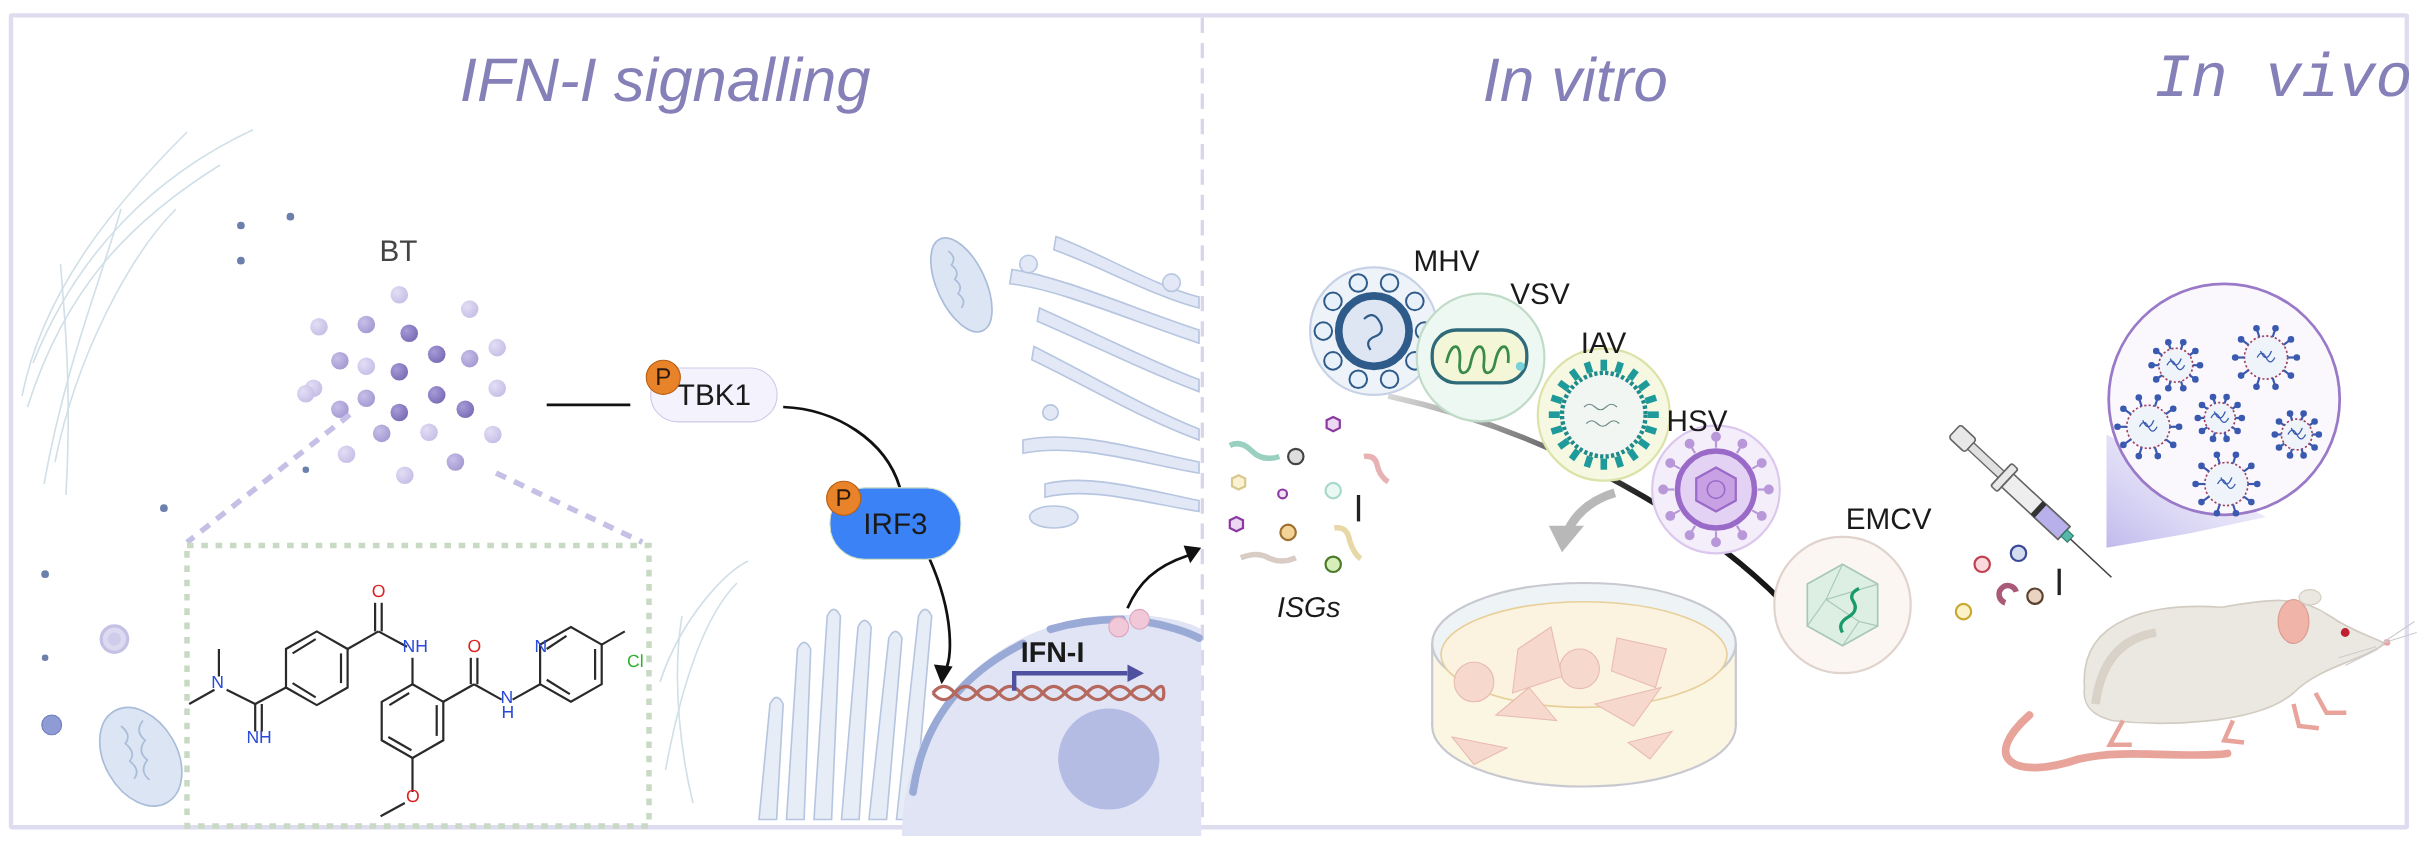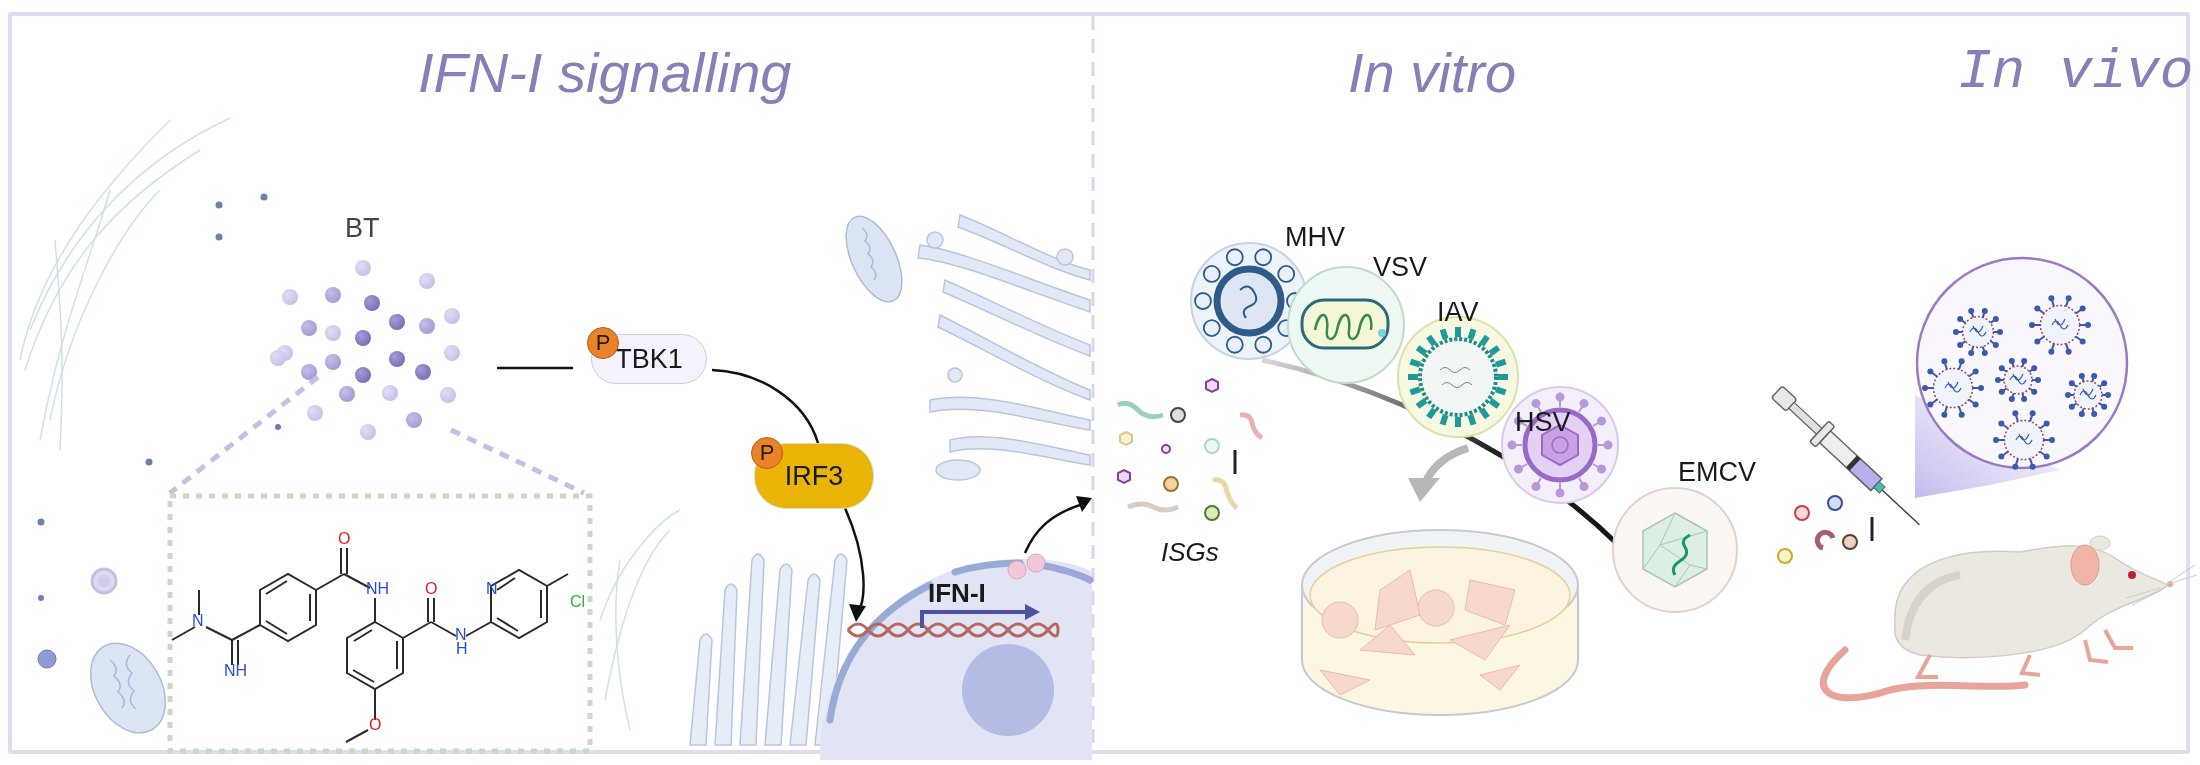--- a/index.html
+++ b/index.html
@@ -524,32 +524,32 @@
 <div class="title" style="left:1348px; top:40px;">In vitro</div>
 <div class="title" style="left:1958px; top:40px;font-family:Liberation Mono, monospace;">In vivo</div>
 
 <div class="lbl" style="left:345px; top:203px; color:#444;margin-top:10px;">BT</div>
 
 <div class="pill" style="left:591px; top:334px; width:116px; height:50px; background:#f4f2fc; border:1.5px solid #cfc8e8;">
   <span>TBK1</span>
 </div>
 <div class="phos" style="left:587px; top:327px;">P</div>
 
-<div class="pill" style="left:754px; top:443px; width:120px; height:66px; background:#eab308; border:1.5px solid #d2e2c8;">
+<div class="pill" style="left:754px; top:443px; width:120px; height:66px; background:#3b82f6; border:1.5px solid #d2e2c8;">
   <span>IRF3</span>
 </div>
 <div class="phos" style="left:751px; top:437px;">P</div>
 
 <div class="lbl" style="left:928px; top:578px; font-size:26px;font-weight:bold;">IFN-I</div>
 <div class="lbl" style="left:1161px; top:537px; font-style:italic; font-size:26px;">ISGs</div>
 
 <div class="lbl" style="left:1285px; top:222px;">MHV</div>
 <div class="lbl" style="left:1373px; top:252px;">VSV</div>
 <div class="lbl" style="left:1437px; top:297px;">IAV</div>
-<div class="lbl" style="left:1515px; top:368px;margin-top:39px;">HSV</div>
+<div class="lbl" style="left:1515px; top:368px;">HSV</div>
 <div class="lbl" style="left:1678px; top:457px;">EMCV</div>
 
 <div class="chem" style="left:192px; top:612px; color:#2a4ad8;">N</div>
 <div class="chem" style="left:224px; top:662px; color:#2a4ad8;">NH</div>
 <div class="chem" style="left:338px; top:530px; color:#e02020;">O</div>
 <div class="chem" style="left:366px; top:580px; color:#2a4ad8;">NH</div>
 <div class="chem" style="left:425px; top:580px; color:#e02020;">O</div>
 <div class="chem" style="left:455px; top:626px; color:#2a4ad8;">N</div>
 <div class="chem" style="left:456px; top:640px; color:#2a4ad8;">H</div>
 <div class="chem" style="left:486px; top:580px; color:#2a4ad8;">N</div>

